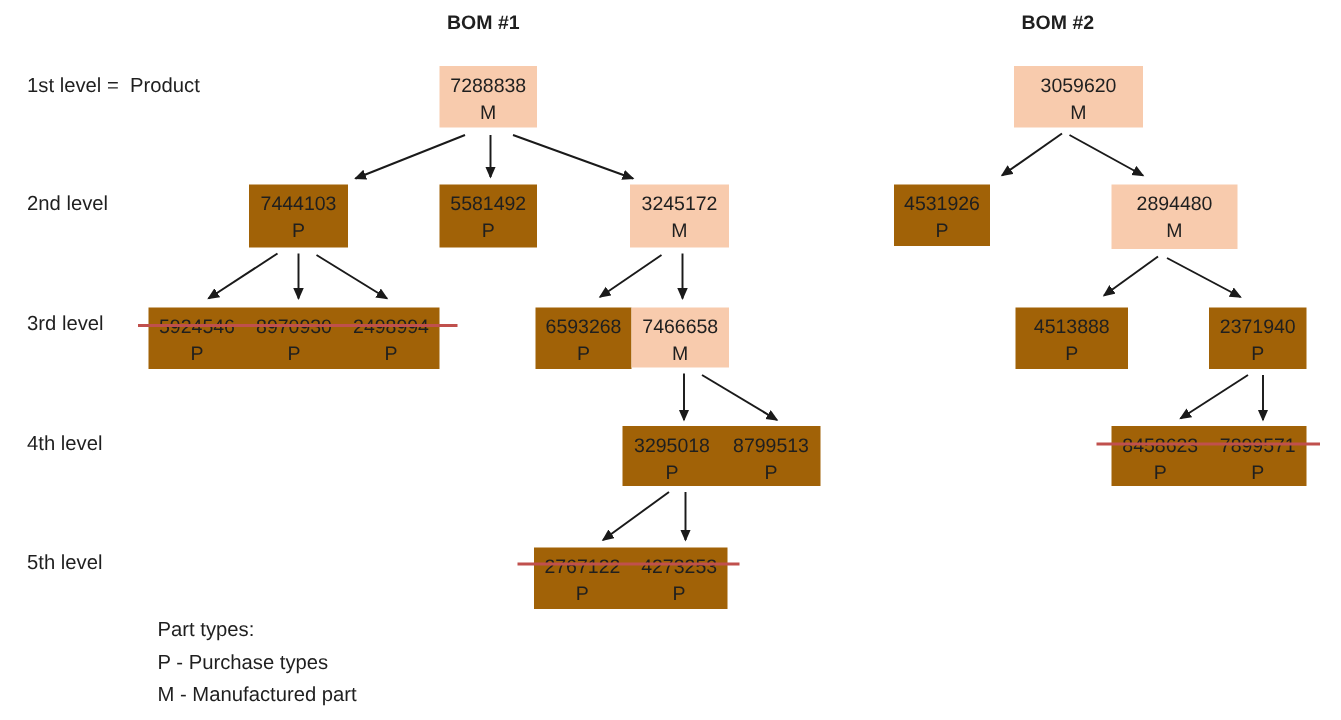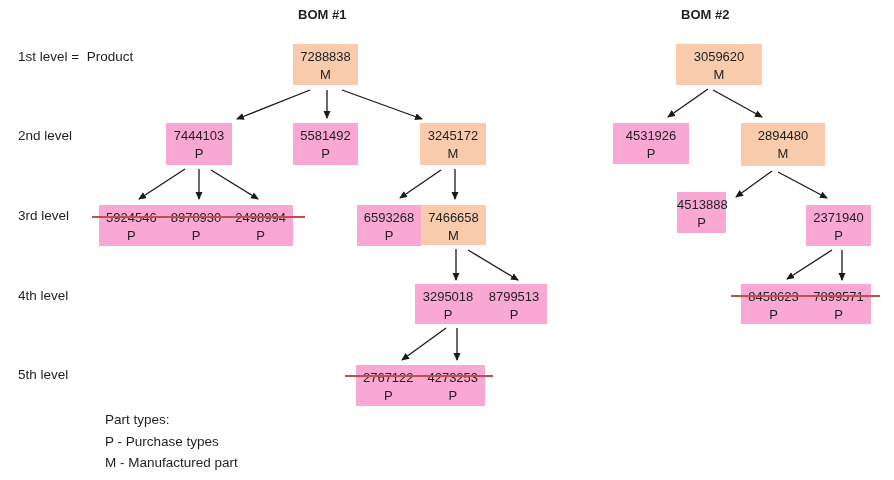--- a/index.html
+++ b/index.html
@@ -12,21 +12,21 @@
   #canvas { position:relative; width:894px; height:480px; background:#fff; overflow:hidden; }
 
   .title { position:absolute; font-size:13px; font-weight:bold; white-space:pre; }
   .row-label { position:absolute; font-size:13.5px; white-space:pre; }
 
   .node, .group {
     position:absolute;
     font-size:13px;
     text-align:center;
   }
-  .p { background:#f9a8d4;text-align:center; }
+  .p { background:#a16207;text-align:center; }
   .m { background:#F8CBAD; }
   .node .nid, .col .nid { line-height:19px; padding-top:3px; }
   .node .ntype, .col .ntype { line-height:17px; }
   .group { display:flex; }
   .group .col { flex:1; }
 
   .strike { position:absolute; height:1.6px; background:#C0504D; }
 
   svg.arrows { position:absolute; left:0; top:0; pointer-events:none; }
   svg.arrows line { stroke:#1a1a1a; stroke-width:1.3; }
@@ -143,30 +143,30 @@
       <div class="nid">4273253</div>
       <div class="ntype">P</div>
     </div>
   </div>
 
   <div class="node m" style="left:676px;top:44px;width:86px;height:41px">
     <div class="nid">3059620</div>
     <div class="ntype">M</div>
   </div>
 
-  <div class="node p" style="left:613px;top:123px;width:76px;height:41px">
+  <div class="node p" style="left:596px;top:123px;width:64px;height:41px">
     <div class="nid">4531926</div>
     <div class="ntype">P</div>
   </div>
   <div class="node m" style="left:741px;top:123px;width:84px;height:43px">
     <div class="nid">2894480</div>
     <div class="ntype">M</div>
   </div>
 
-  <div class="node p" style="left:677px;top:192px;width:49px;height:41px">
+  <div class="node p" style="left:677px;top:205px;width:75px;height:41px">
     <div class="nid">4513888</div>
     <div class="ntype">P</div>
   </div>
   <div class="node p" style="left:806px;top:205px;width:65px;height:41px">
     <div class="nid">2371940</div>
     <div class="ntype">P</div>
   </div>
 
   <div class="group p" style="left:741px;top:284px;width:130px;height:40px">
     <div class="col">

